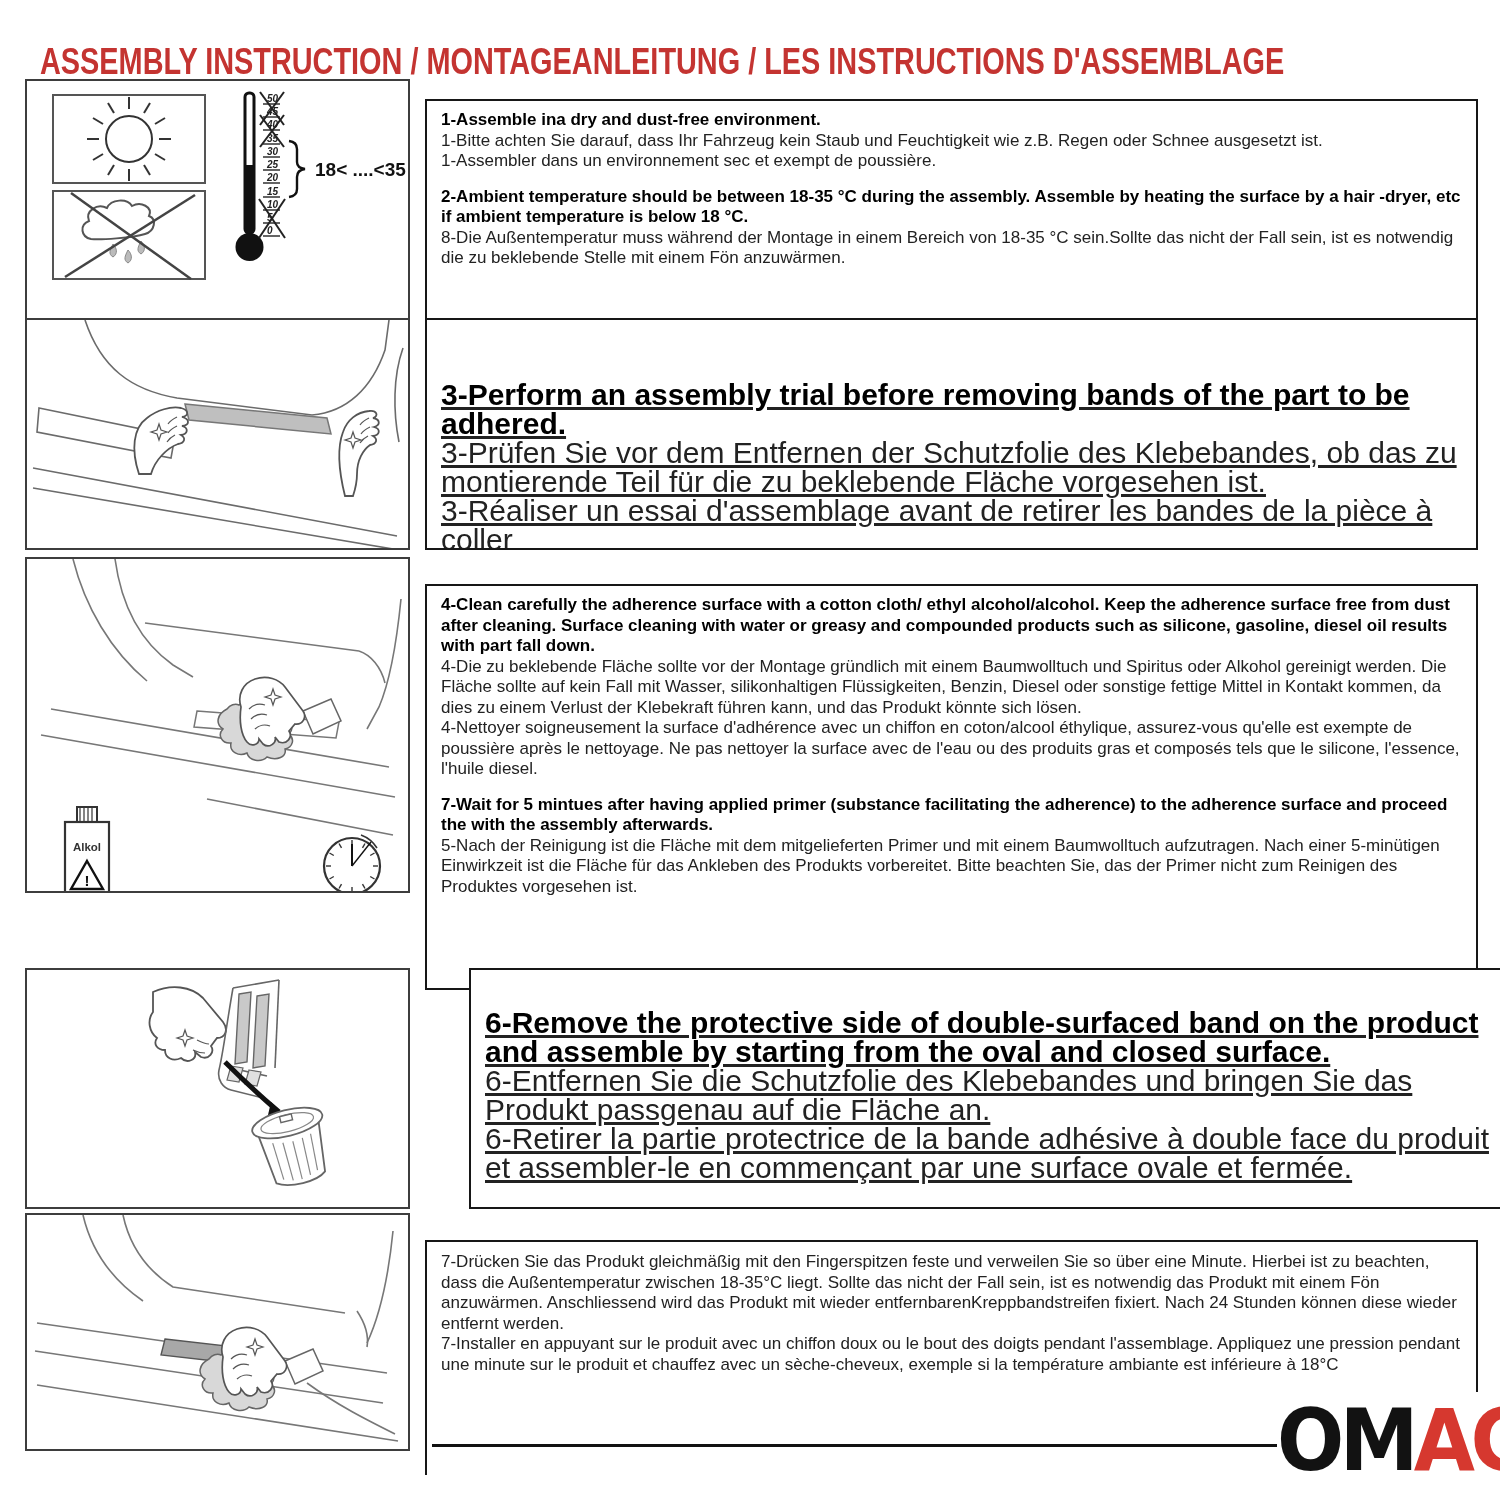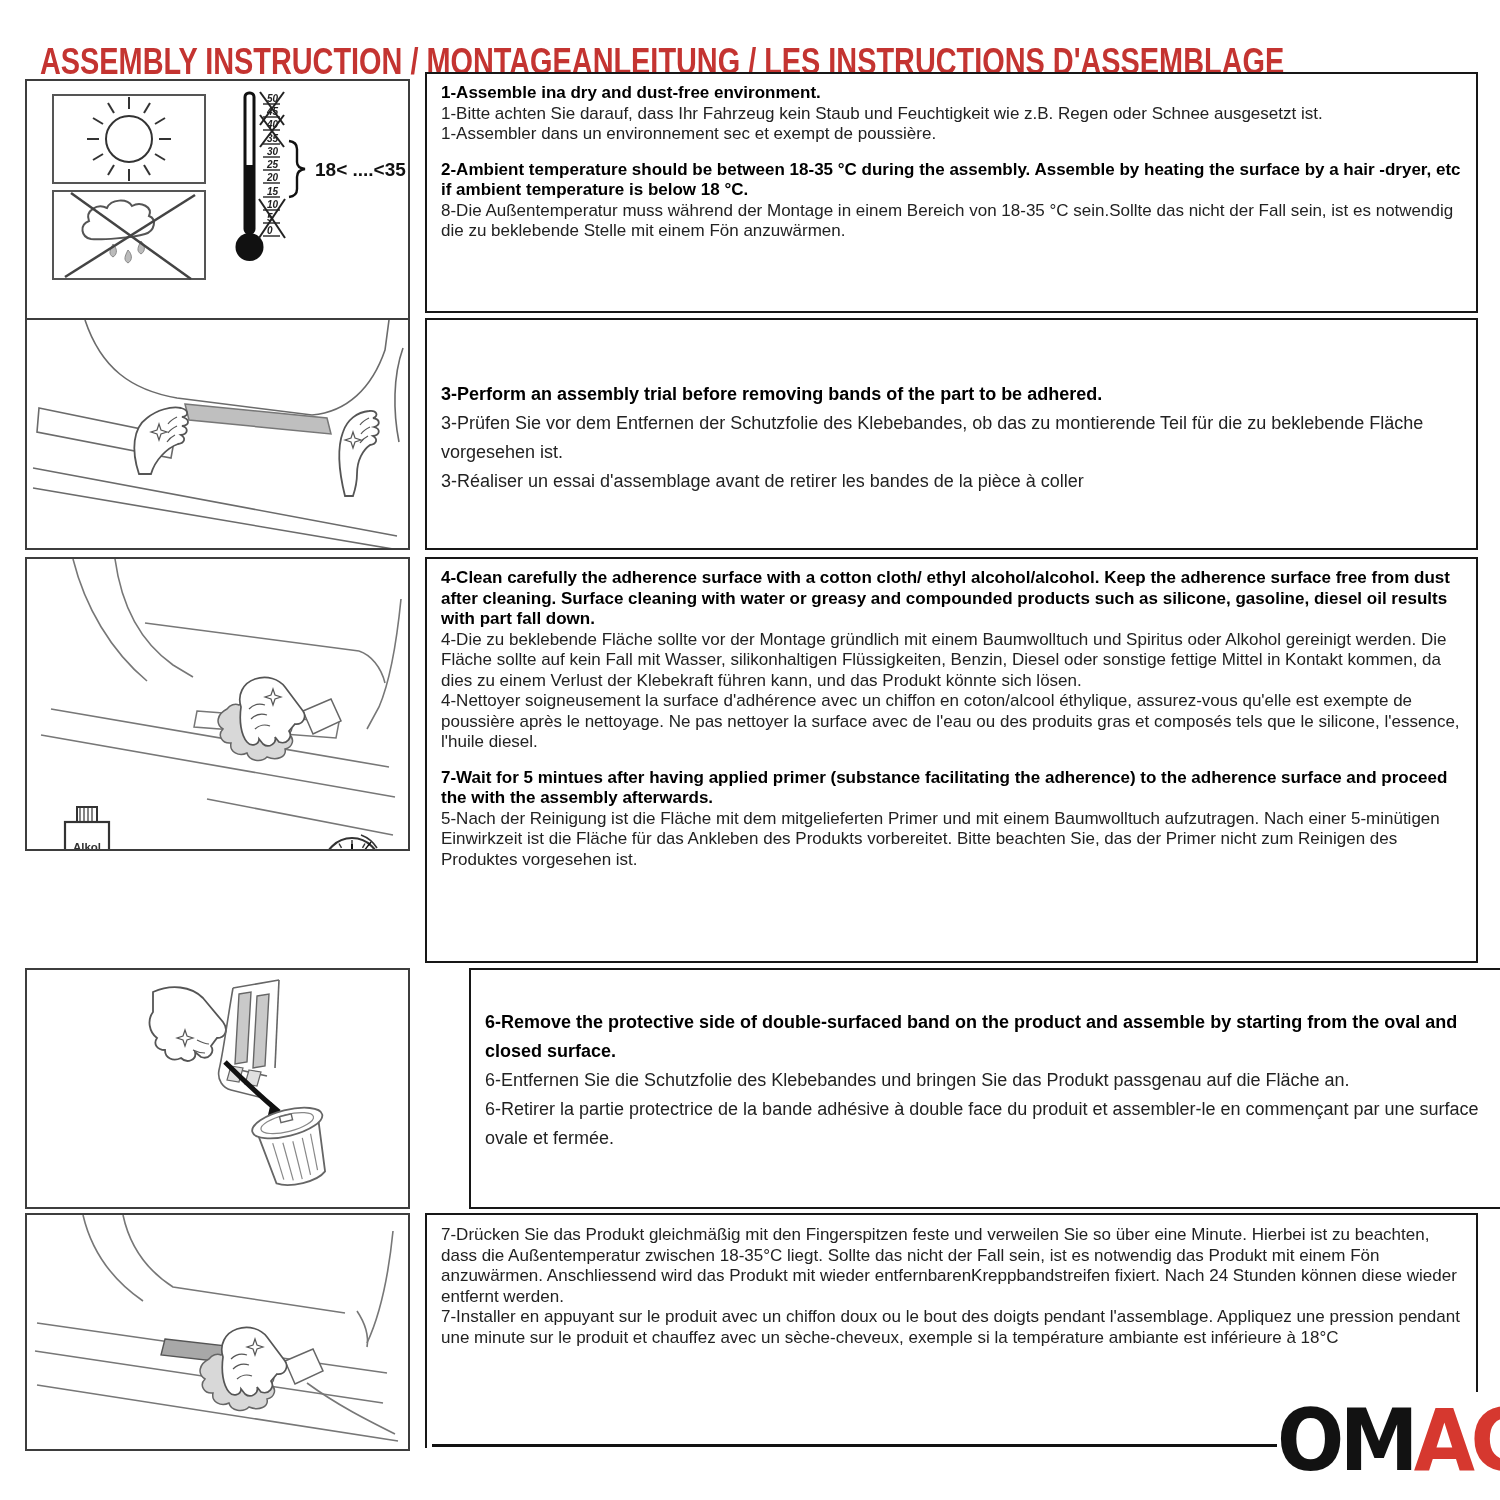--- a/index.html
+++ b/index.html
@@ -3,22 +3,22 @@
 <meta charset="utf-8">
 <style>
   html,body{margin:0;padding:0;background:#fff;}
   body{width:1500px;height:1500px;position:relative;font-family:"Liberation Sans",sans-serif;color:#222;}
   .page-title{position:absolute;left:40px;top:16px;font-size:37px;font-weight:bold;white-space:nowrap;
     transform:scaleX(0.78);transform-origin:left center;letter-spacing:0;}
   .img-box{position:absolute;left:25px;width:385px;border:2px solid #3d3d3d;background:#fff;box-sizing:border-box;overflow:hidden;}
   .txt-box{position:absolute;left:425px;width:1053px;border:2px solid #171717;background:#fff;box-sizing:border-box;overflow:hidden;}
   .txt-box p{margin:0;padding:0 14px;}
   p.b{font-weight:bold;color:#000;}
-  .size-m{font-size:17px;line-height:20.5px;}
-  .size-l{font-size:18px;line-height:29px;}
+  .size-m{font-size:17px;line-height:20.5px;margin-top:27px;}
+  .size-l{font-size:30px;line-height:29px;text-decoration:underline;}
   .gap-sm{height:15px;}
   svg text{font-family:"Liberation Sans",sans-serif;}
   .logo-line{position:absolute;left:432px;top:1444px;width:845px;height:3px;background:#111;}
   .logo{position:absolute;left:1277px;top:1392px;width:223px;height:100px;background:#fff;
     font-size:86px;font-weight:900;letter-spacing:-5px;line-height:96px;text-align:left;
     font-family:"DejaVu Sans","Liberation Sans",sans-serif;transform:scaleX(0.92);transform-origin:left center;}
   .logo .black{color:#121212;} .logo .red{color:#d6382f;}
 </style>
 </head>
 <body>
@@ -131,21 +131,21 @@
       <path d="M326,112 L328,118 L334,120 L328,122 L326,128 L324,122 L318,120 L324,118 Z" fill="#fff" stroke="#555" stroke-width="1.2"></path>
     </g>
   </svg>
 </div>
 <div class="txt-box size-l" style="top:318px;height:232px;padding-top:60px;">
   <p class="b">3-Perform an assembly trial before removing bands of the part to be adhered.</p>
   <p>3-Prüfen Sie vor dem Entfernen der Schutzfolie des Klebebandes, ob das zu montierende Teil für die zu beklebende Fläche vorgesehen ist.</p>
   <p>3-Réaliser un essai d'assemblage avant de retirer les bandes de la pièce à coller</p>
 </div>
 
-<div class="img-box" style="top:557px;height:294px;text-decoration:underline;">
+<div class="img-box" style="top:557px;height:336px;text-decoration:underline;">
   <svg width="381" height="402" viewBox="0 0 381 402">
     <g fill="none" stroke="#777" stroke-width="1.6">
       <path d="M88,0 C94,44 112,82 146,106 L166,118"></path>
       <path d="M46,0 C58,48 84,92 120,122"></path>
       <path d="M118,64 L332,92"></path>
       <path d="M332,92 C344,96 354,108 358,124"></path>
       <path d="M374,40 C370,80 364,120 352,148 L340,170"></path>
       <path d="M24,150 L362,208"></path>
       <path d="M14,176 L368,238"></path>
       <path d="M180,240 L366,276"></path>

